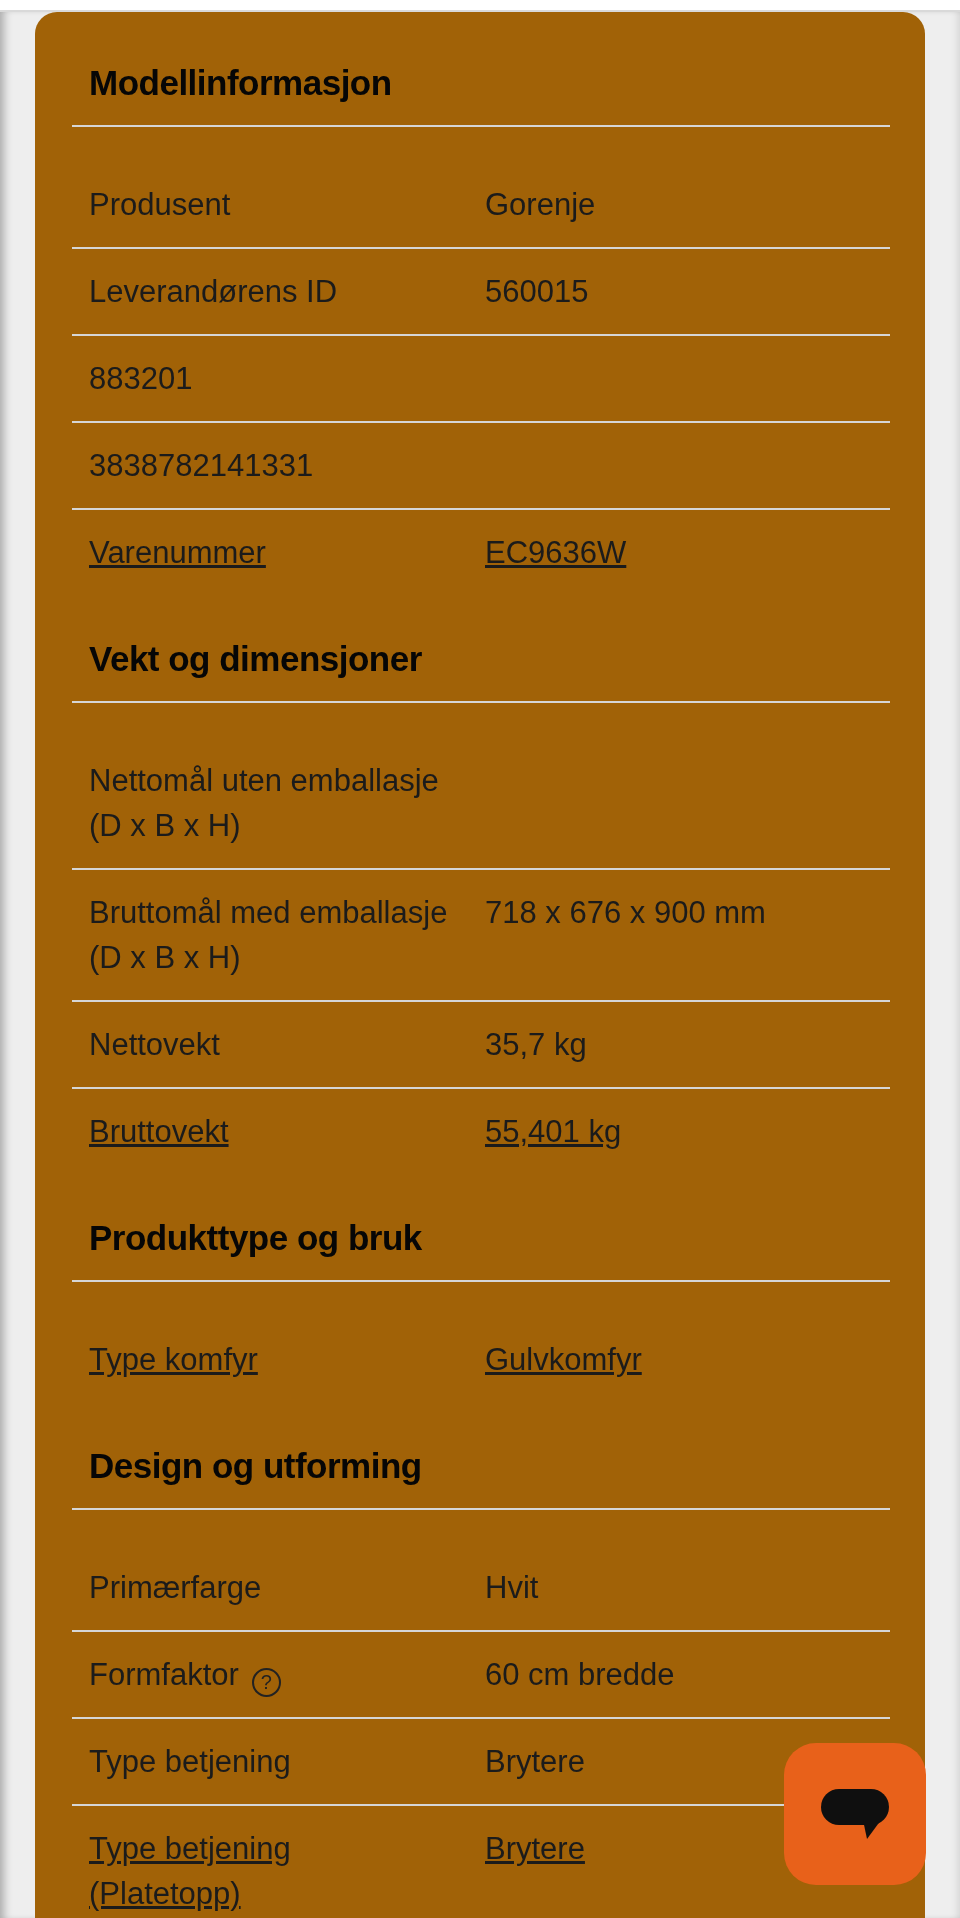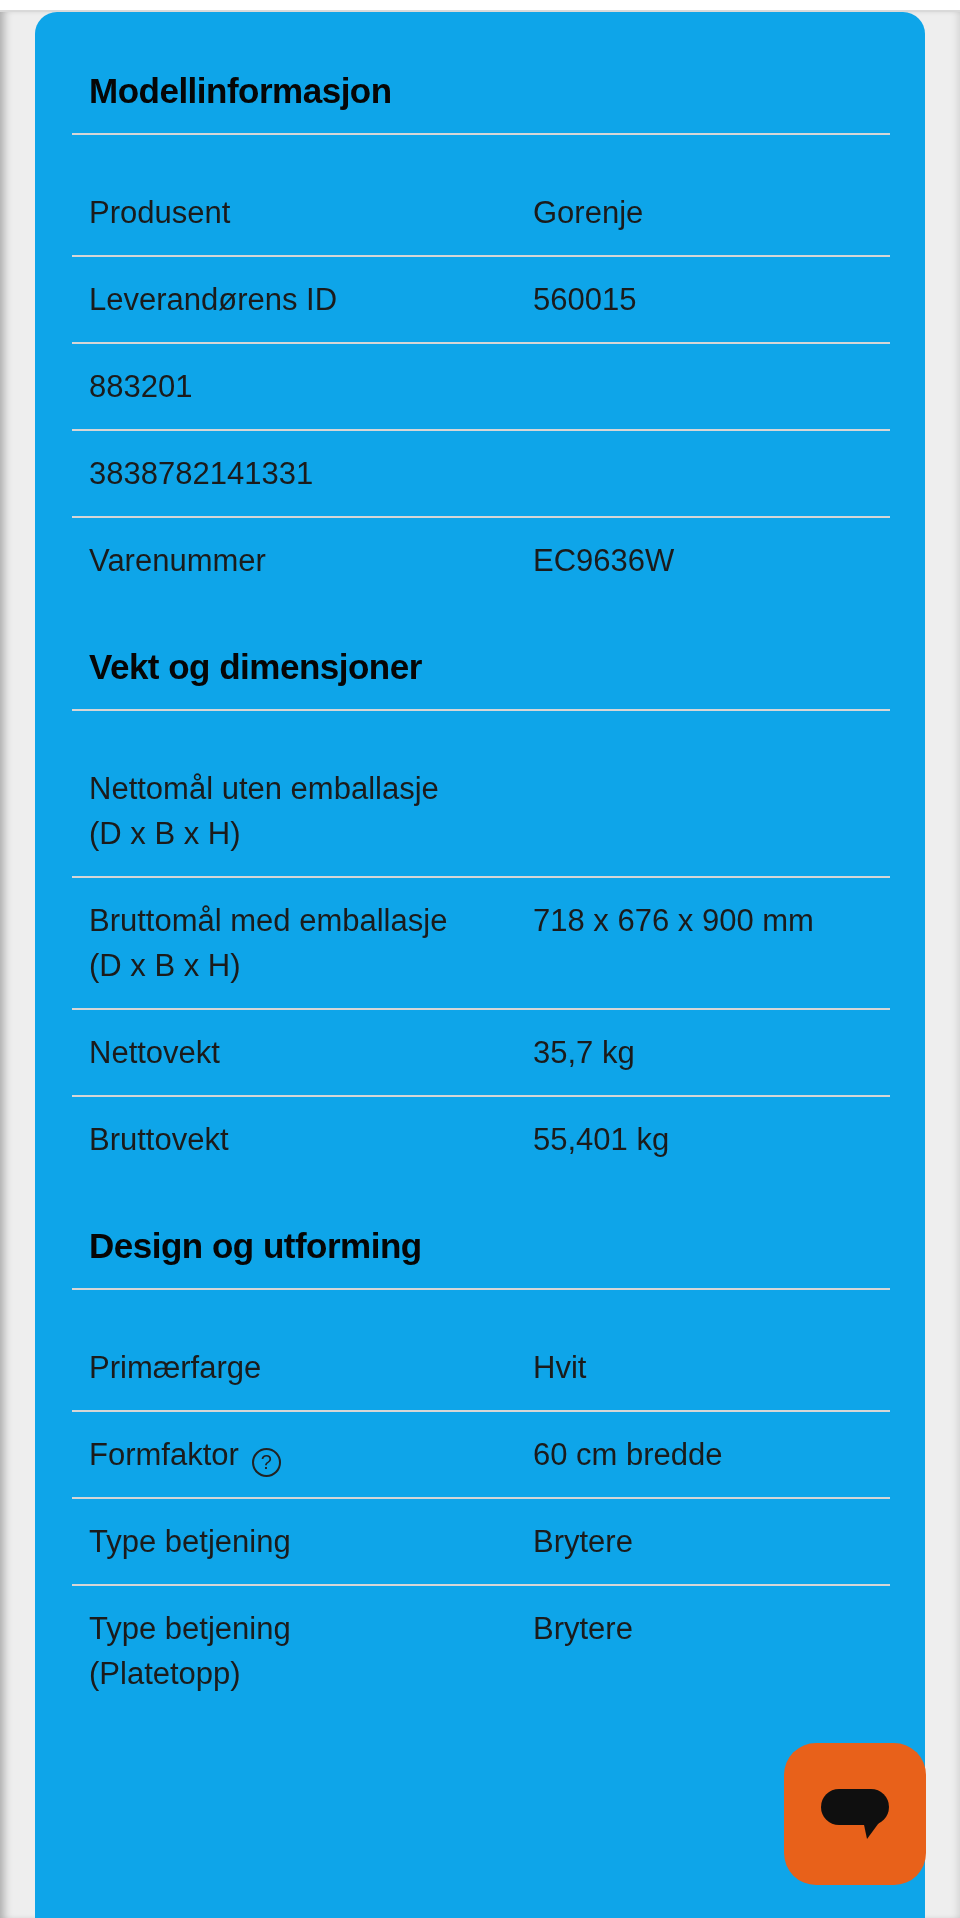--- a/index.html
+++ b/index.html
@@ -18,23 +18,23 @@
   .page-bg {
     position: relative;
     height: 1906px;
     background: #eeeeee;
     box-shadow: inset 9px 0 9px -5px rgba(0,0,0,0.28),
                 inset -6px 0 8px -5px rgba(0,0,0,0.14);
   }
   .card {
     position: absolute;
     left: 35px; right: 35px; top: 0; bottom: 0;
-    background: #0ea5e9;
+    background: #a16207;
     border-radius: 22px 22px 0 0;
-    padding-top: 26px;
+    padding-top: 18px;
     box-sizing: border-box;
     overflow: hidden;
   }
   .section { margin: 46px 35px 0 37px; }
   .section:first-child { margin-top: 0; }
   .section-title {
     font-size: 35px;
     line-height: 36px;
     font-weight: bold;
     letter-spacing: -0.5px;
@@ -45,23 +45,22 @@
   .section-rows { display: block; }
   .row {
     display: grid;
     grid-template-columns: 396px 1fr;
     align-items: start;
     padding: 20px 0 20px 17px;
     font-size: 31px;
     line-height: 45px;
     color: #1b1b1b;
     border-bottom: 2px solid #d6d6d6;
-    gap: 48px;
   }
-  .row:last-child { border-bottom: none; }
+  .row:last-child { border-bottom: none; text-decoration: underline; }
   .spec-label { white-space: pre-line; }
   .spec-value { white-space: pre-line; }
   .help-badge {
     display: inline-flex;
     width: 29px; height: 29px;
     box-sizing: border-box;
     border: 2.5px solid #222222;
     border-radius: 50%;
     align-items: center;
     justify-content: center;
@@ -141,20 +140,29 @@
     <div class="spec-value">35,7 kg</div>
   </div>
 
   <div class="row">
     <div class="spec-label"><span>Bruttovekt</span></div>
     <div class="spec-value">55,401 kg</div>
   </div>
 </div>
   </section>
 
+  <section class="section">
+    <h3 class="section-title">Produkttype og bruk</h3>
+    <div class="section-rows">
+  <div class="row">
+    <div class="spec-label"><span>Type komfyr</span></div>
+    <div class="spec-value">Gulvkomfyr</div>
+  </div>
+</div>
+  </section>
 
   <section class="section">
     <h3 class="section-title">Design og utforming</h3>
     <div class="section-rows">
   <div class="row">
     <div class="spec-label"><span>Primærfarge</span></div>
     <div class="spec-value">Hvit</div>
   </div>
 
   <div class="row">

